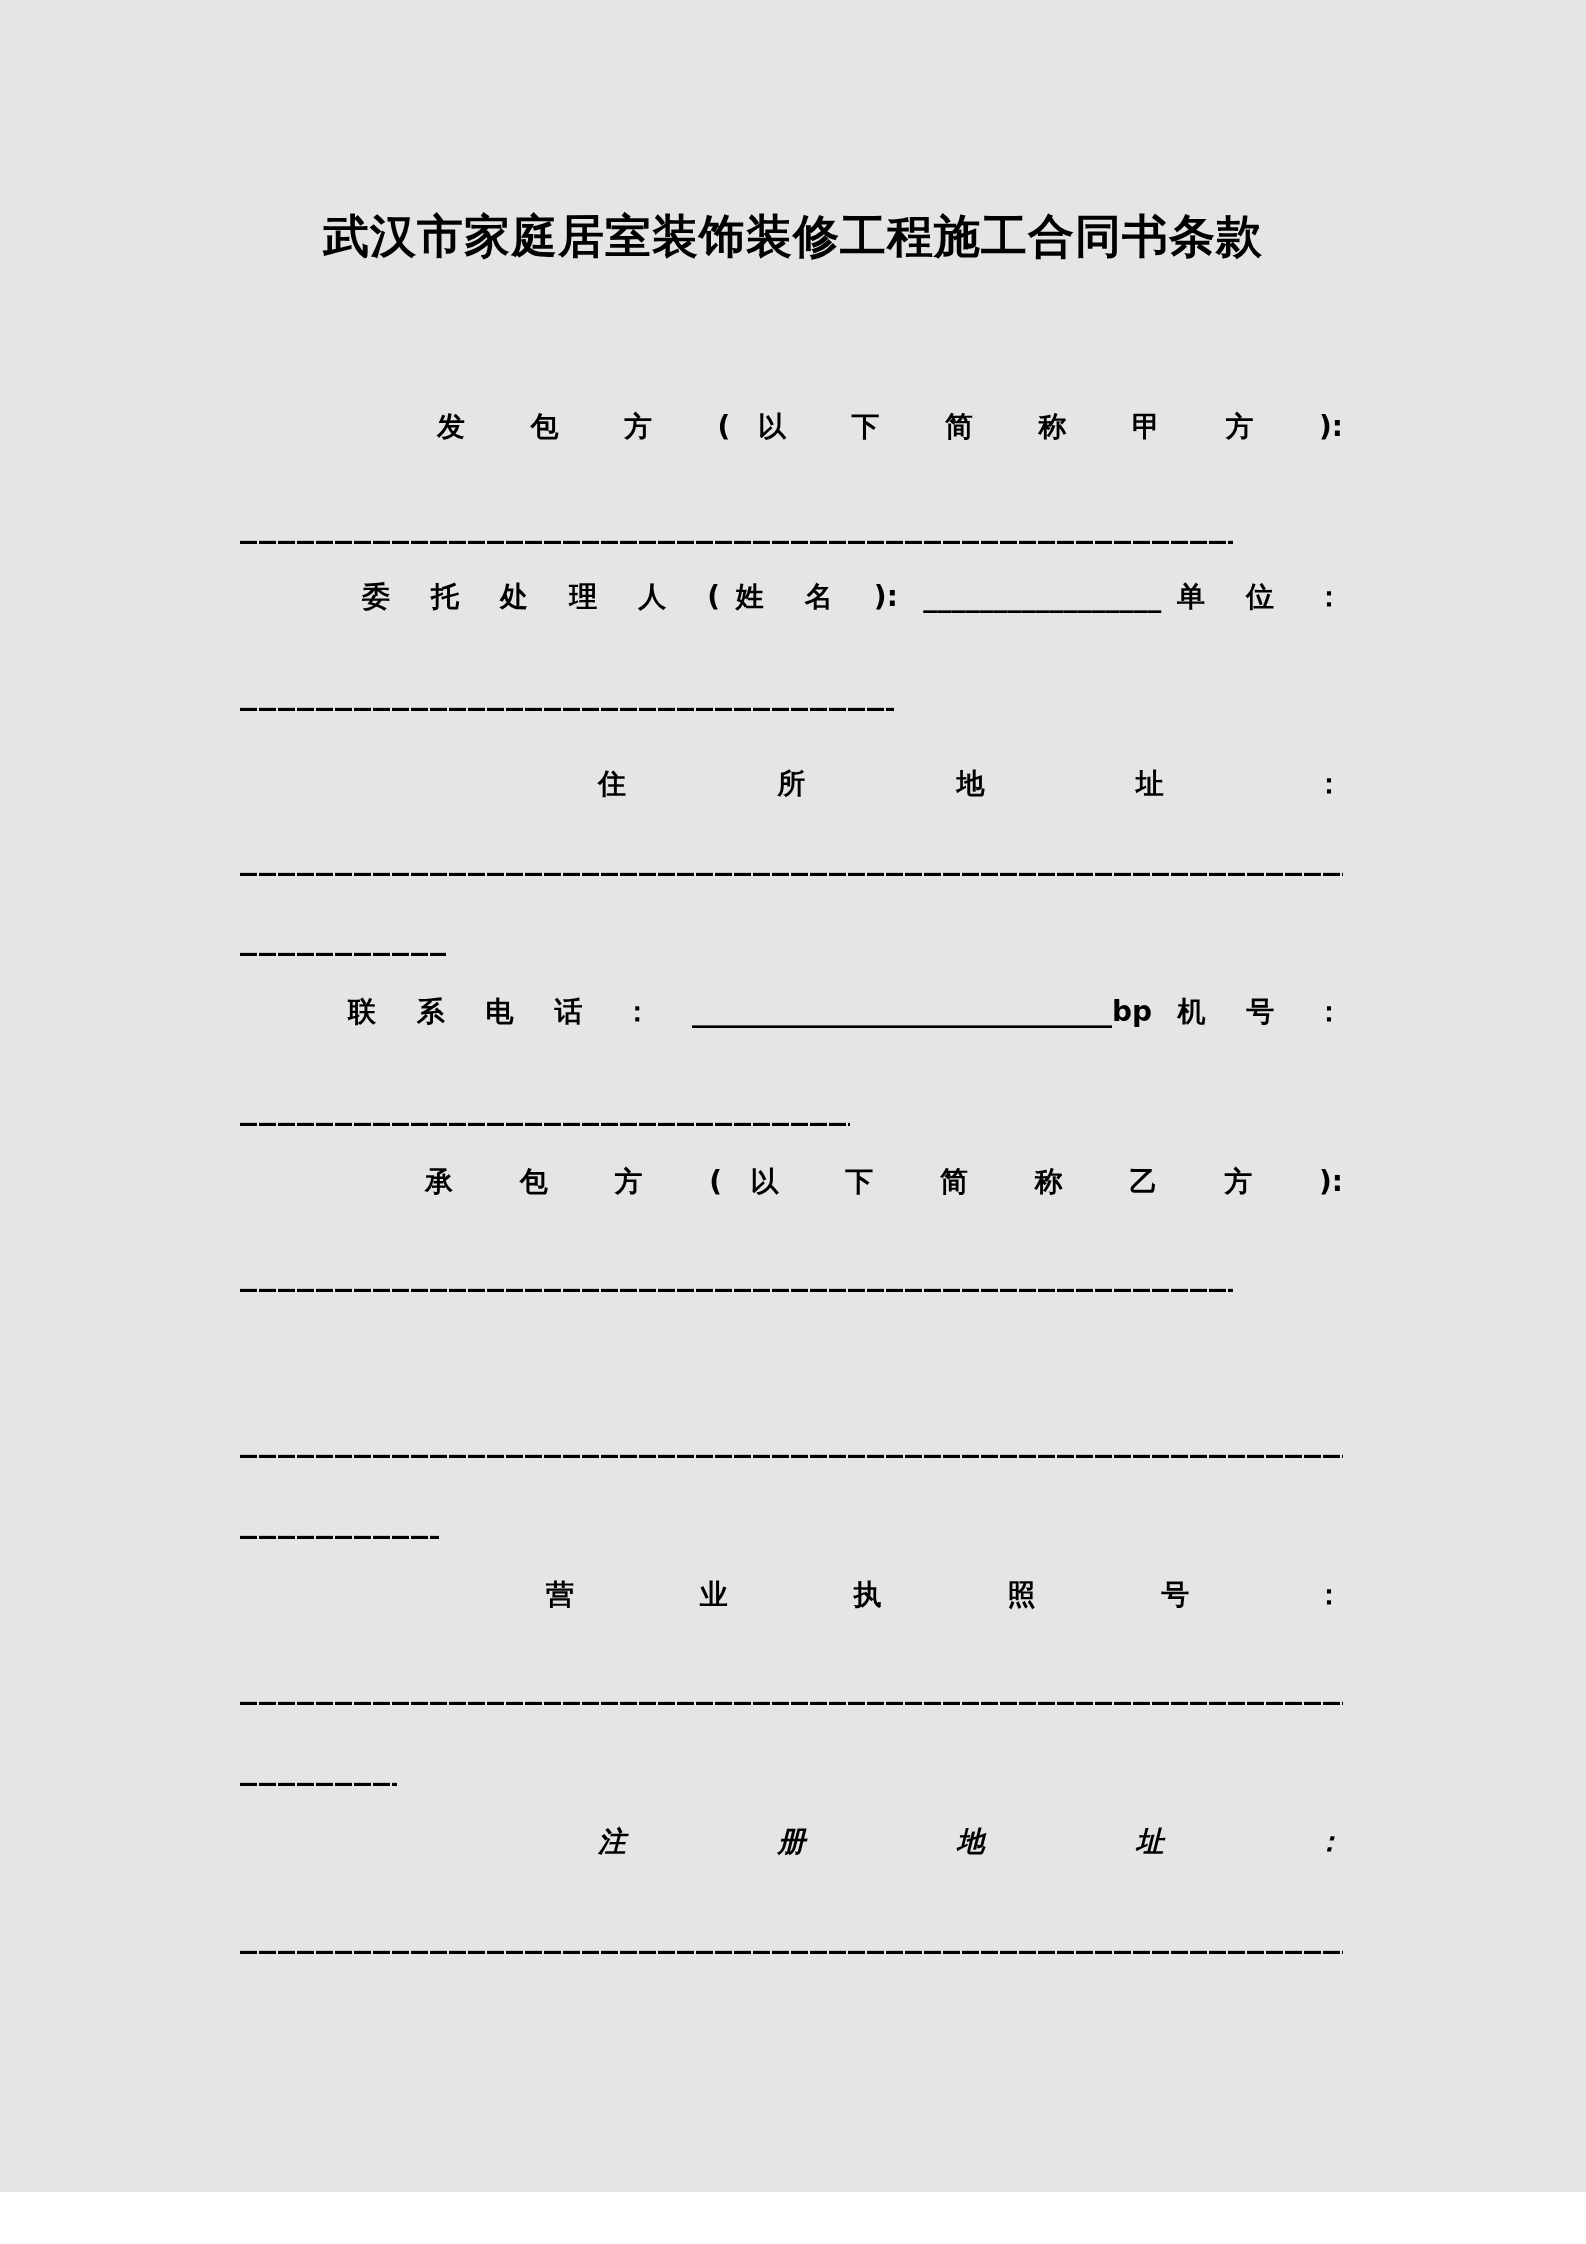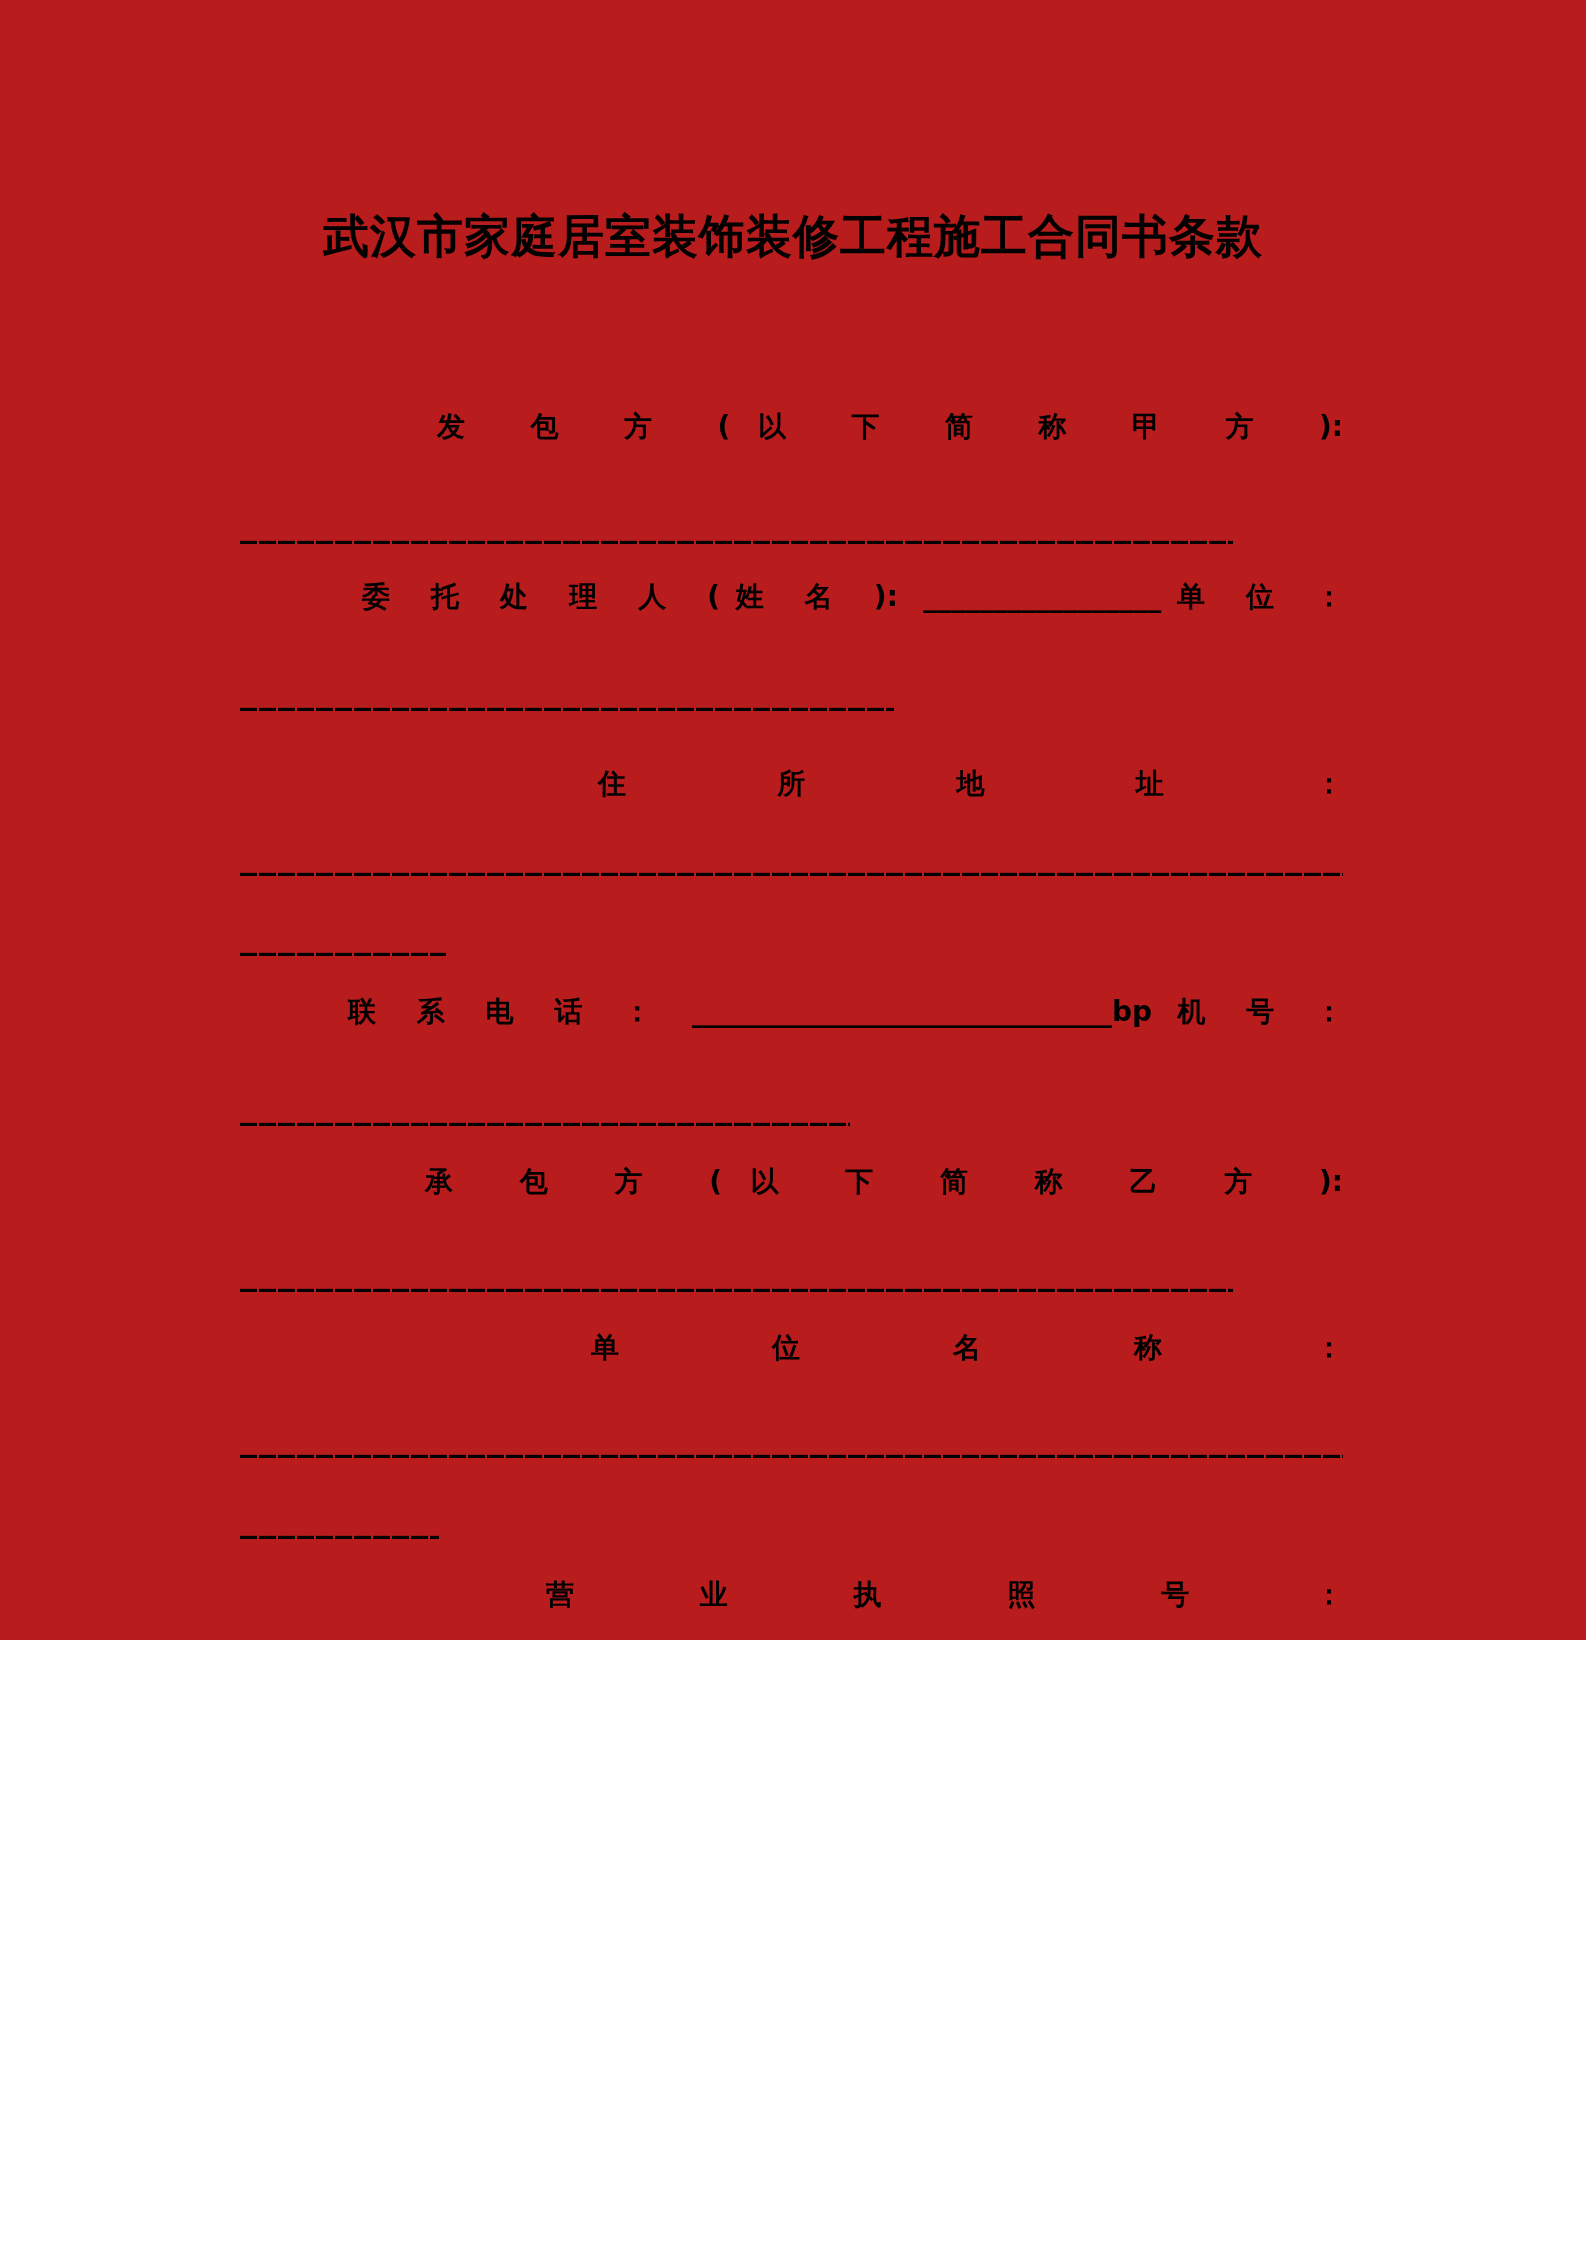--- a/index.html
+++ b/index.html
@@ -1,20 +1,20 @@
 <!DOCTYPE html>
 <html><head>
 <meta charset="utf-8">
 <style>
   html, body { margin: 0; padding: 0; background: #ffffff; }
   .page {
     position: relative;
     width: 1586px;
-    height: 1640px;
-    background: #b91c1c;
+    height: 2192px;
+    background: #e5e5e5;
     font-family: "DejaVu Sans", sans-serif;
     font-weight: bold;
     color: #000000;
     overflow: hidden;
   }
   .title {
     position: absolute;
     top: 206px;
     left: 0;
     width: 100%;
@@ -83,21 +83,20 @@
   <div class="row r-resid">住 所 地 址 ：</div>
   <div class="blank b-u3">________________________________________________________________________</div>
   <div class="blank b-sa1">______________</div>
 
   <div class="row r-phone">联 系 电 话 ： ______________________________bp 机 号 ：</div>
   <div class="blank b-u4">________________________________________</div>
 
   <div class="row r-party-b">承 包 方 (以 下 简 称 乙 方 ):</div>
   <div class="blank b-u5">________________________________________________________________</div>
 
-  <div class="row r-company">单 位 名 称 ：</div>
   <div class="blank b-u6">________________________________________________________________________</div>
   <div class="blank b-sa2">______________</div>
 
   <div class="row r-license">营 业 执 照 号 ：</div>
   <div class="blank b-u7">________________________________________________________________________</div>
   <div class="blank b-sb">___________</div>
 
   <div class="row r-regaddr">注 册 地 址 ：</div>
   <div class="blank b-u8">________________________________________________________________________</div>
 

